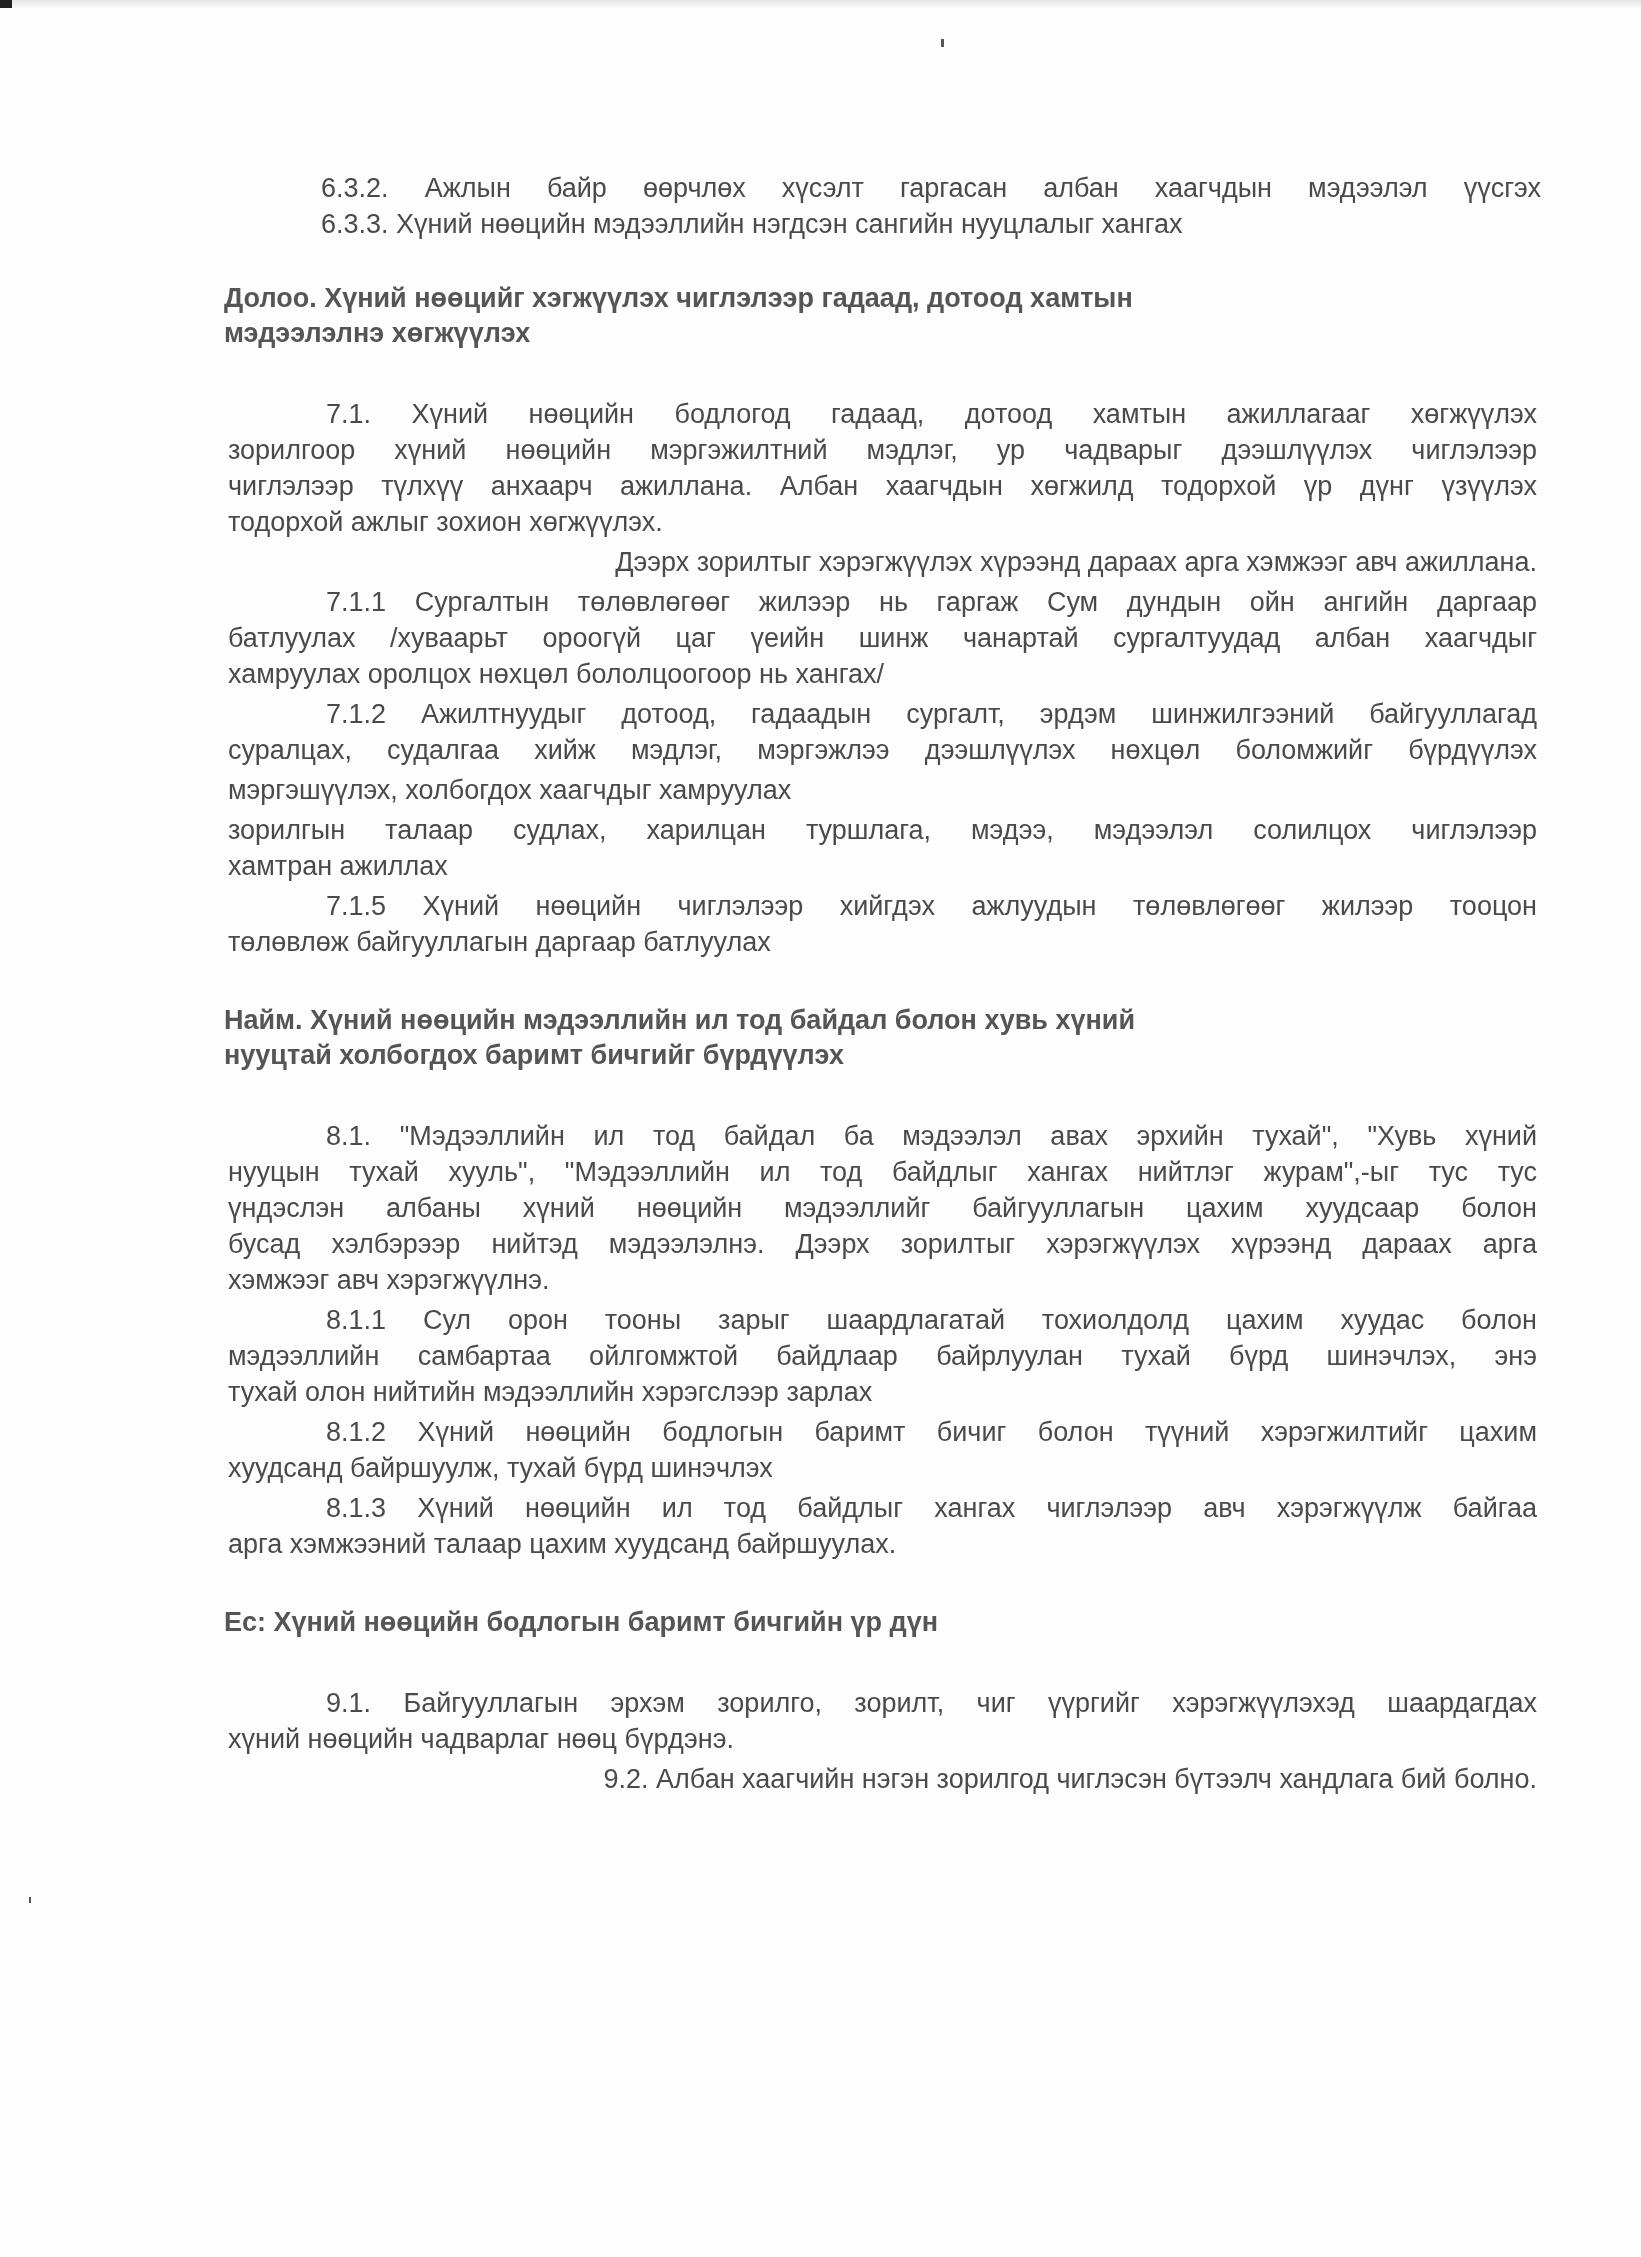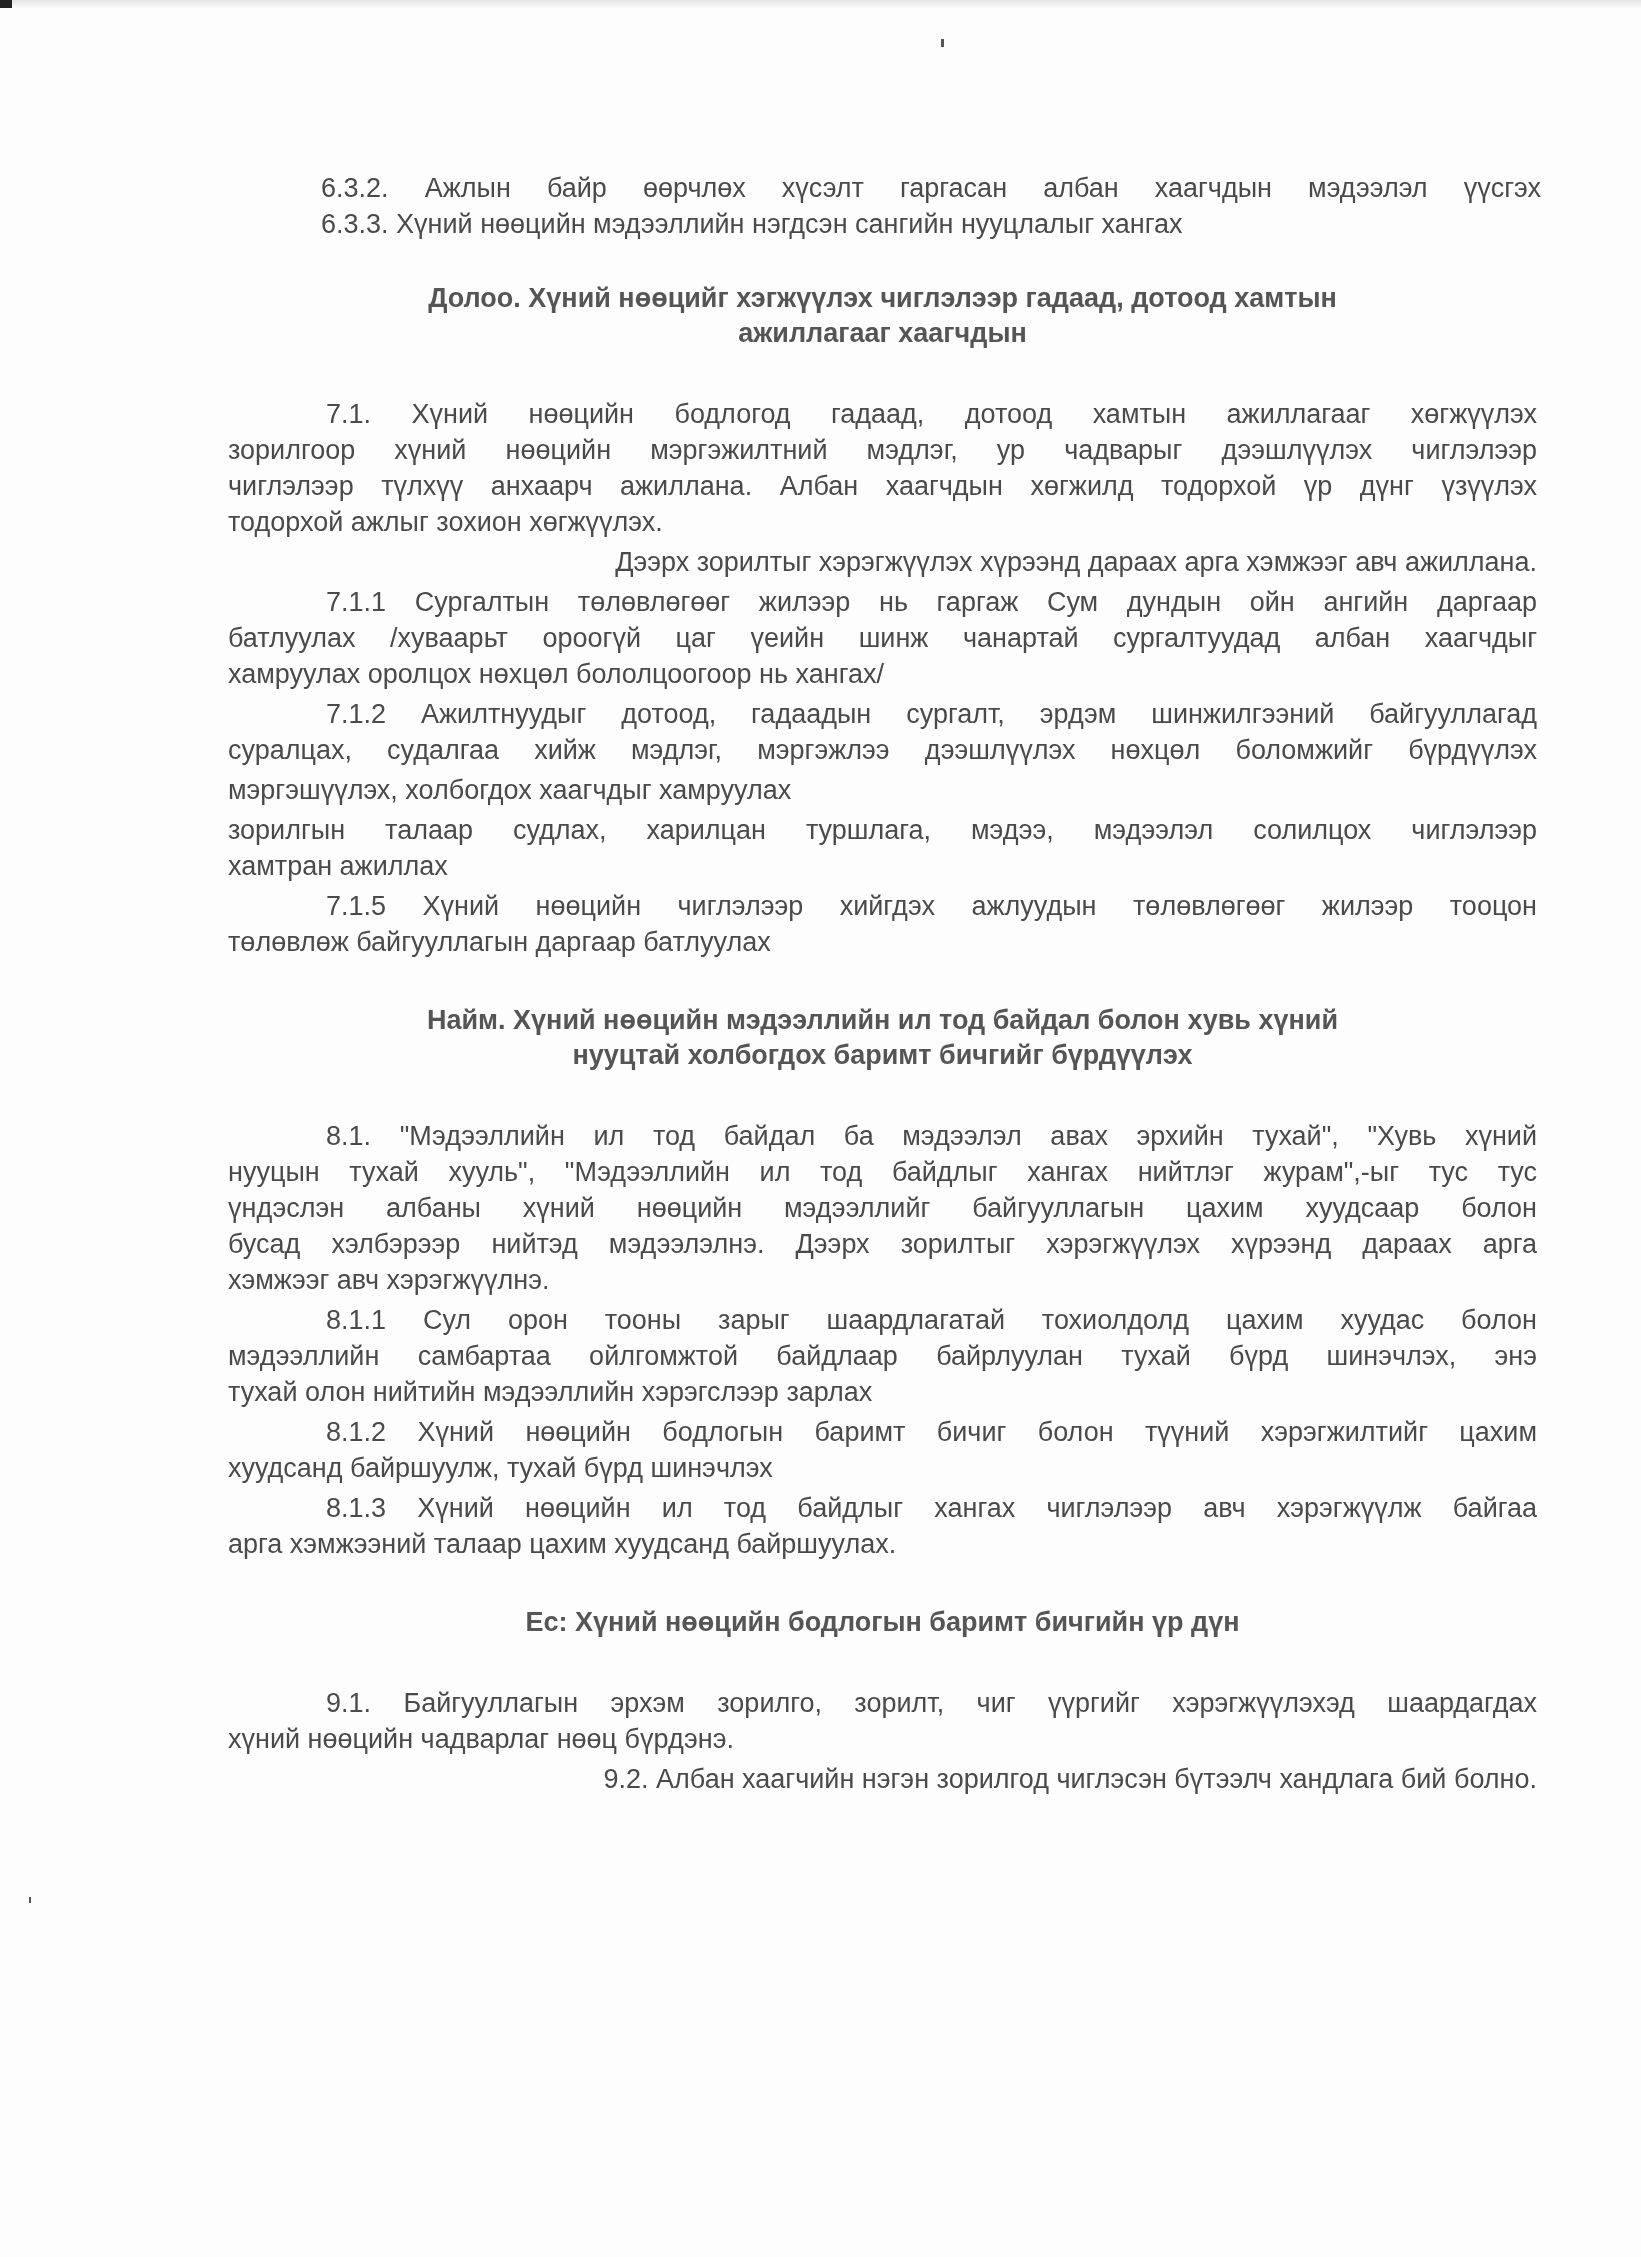--- a/index.html
+++ b/index.html
@@ -14,21 +14,21 @@
     .speck { position: absolute; background: #555; }
     .page {
       position: absolute; left: 224px; top: 170px; width: 1317px;
       font-size: 27px; line-height: 36px;
     }
     .line { white-space: nowrap; }
     .just { text-align: justify; text-align-last: justify; white-space: normal; }
     .indent { padding-left: 98px; text-align: right; }
     .item2 { padding-left: 97px; }
     .heading {
-      font-weight: bold; text-align: center; color: #555;
+      font-weight: bold; text-align: left; color: #555;
       font-size: 27px; line-height: 35px;
     }
     .gap-h1 { height: 39px; }
     .gap-h2 { height: 41px; }
     p { margin: 4px; }
   </style>
 </head>
 <body>
 
 <div class="scan-topbar"></div>
@@ -41,21 +41,21 @@
   <div class="item2">
     <div class="line just">6.3.2. Ажлын байр өөрчлөх хүсэлт гаргасан албан хаагчдын мэдээлэл үүсгэх</div>
   </div>
   <div class="item2">
     <div class="line">6.3.3. Хүний нөөцийн мэдээллийн нэгдсэн сангийн нууцлалыг хангах</div>
   </div>
 
   <div class="gap-h1"></div>
   <div class="heading">
     <div>Долоо. Хүний нөөцийг хэгжүүлэх чиглэлээр гадаад, дотоод хамтын</div>
-    <div>ажиллагааг хаагчдын</div>
+    <div>мэдээлэлнэ хөгжүүлэх</div>
   </div>
   <div class="gap-h2"></div>
 
   <p>
     <span class="line just indent" style="display:block">7.1. Хүний нөөцийн бодлогод гадаад, дотоод хамтын ажиллагааг хөгжүүлэх</span>
     <span class="line just" style="display:block">зорилгоор хүний нөөцийн мэргэжилтний мэдлэг, ур чадварыг дээшлүүлэх чиглэлээр</span>
     <span class="line just" style="display:block">чиглэлээр түлхүү анхаарч ажиллана. Албан хаагчдын хөгжилд тодорхой үр дүнг үзүүлэх</span>
     <span class="line" style="display:block">тодорхой ажлыг зохион хөгжүүлэх.</span>
   </p>
   <p class="indent">

